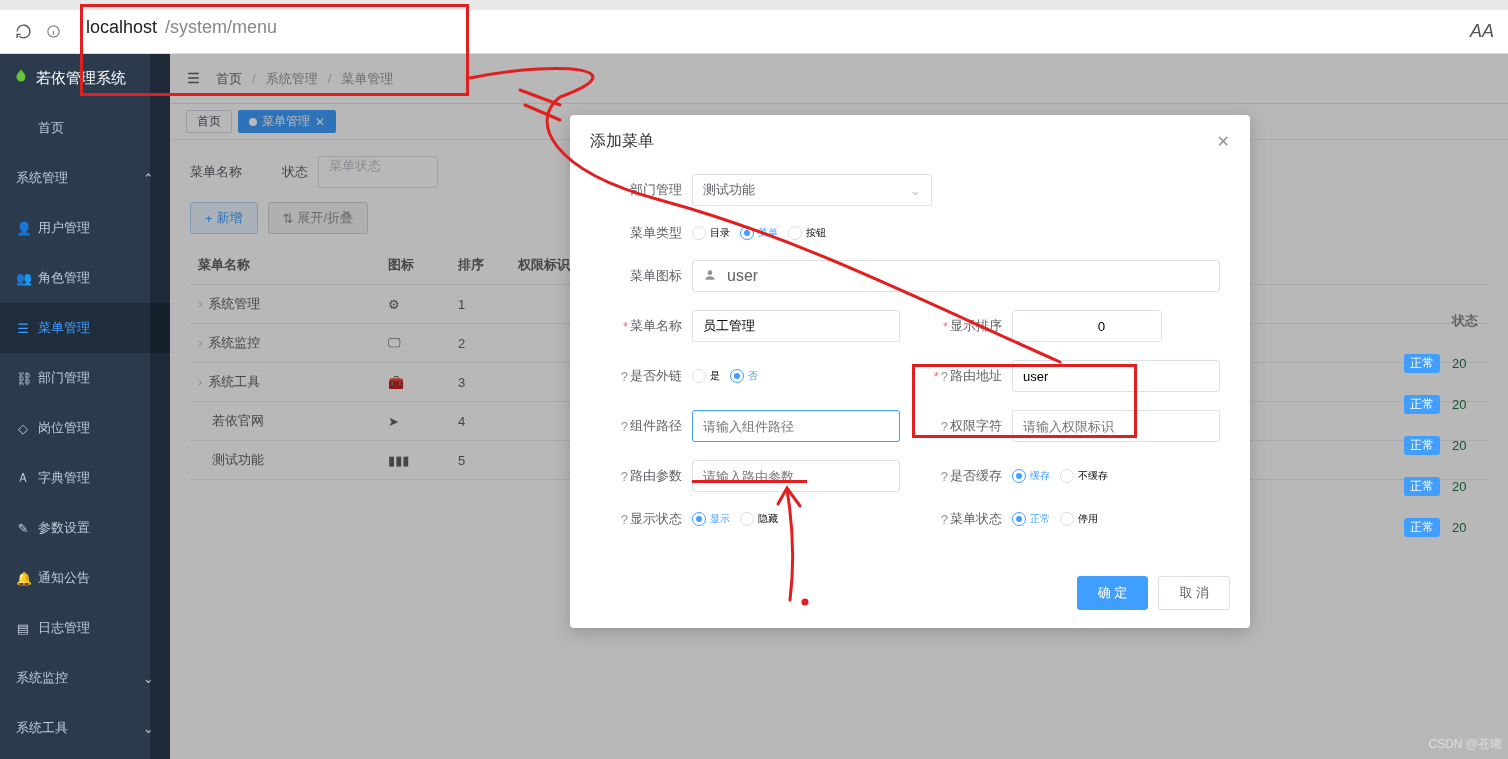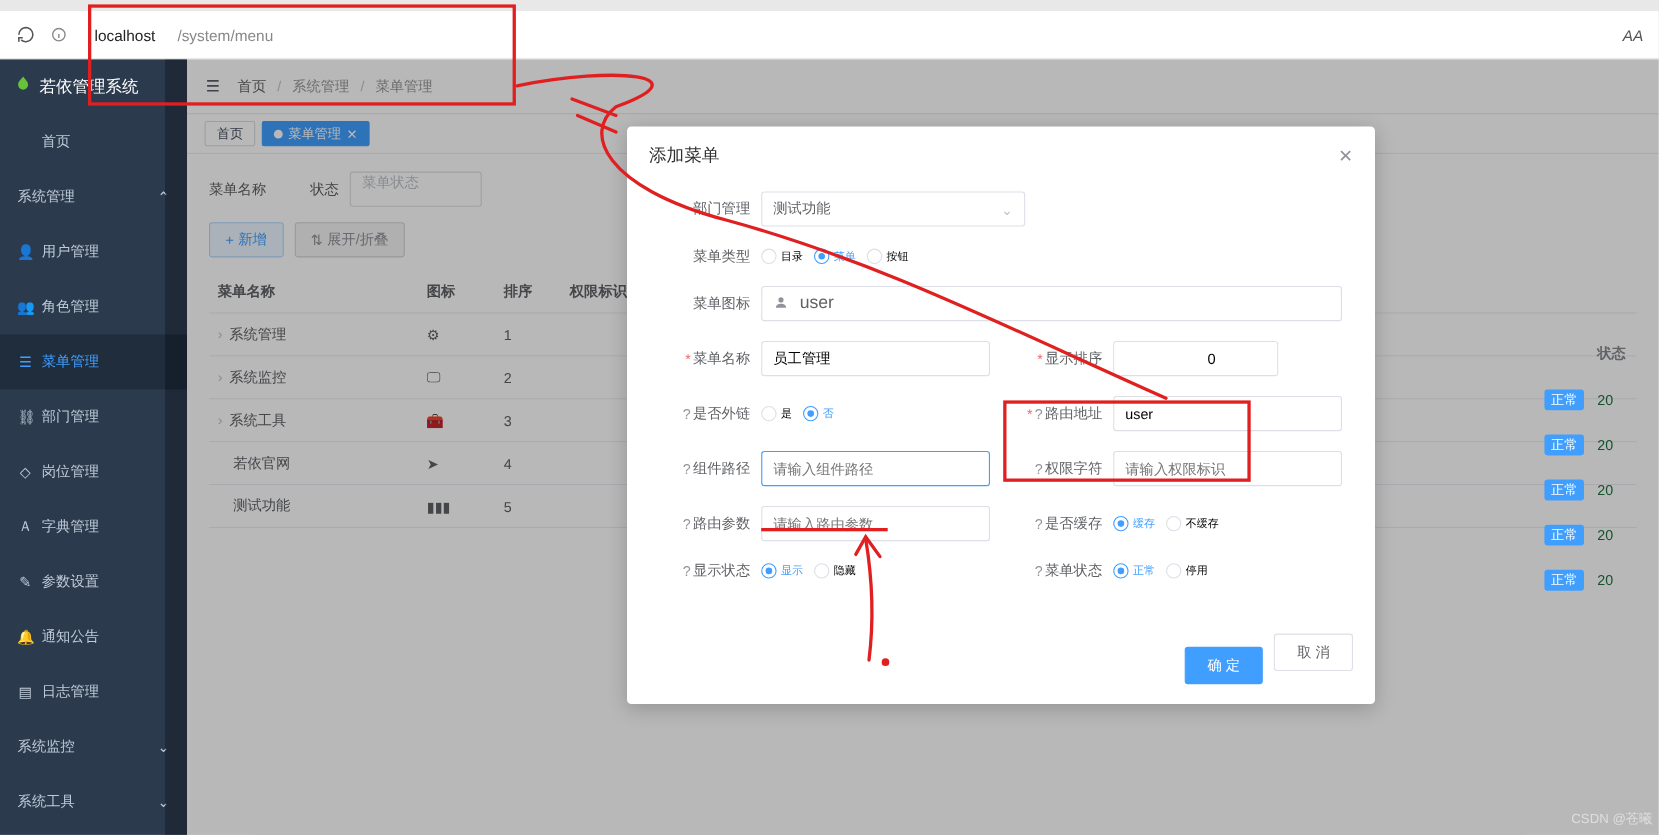--- a/index.html
+++ b/index.html
@@ -2,21 +2,21 @@
 <html><head>
 <meta charset="utf-8">
 <style>
 * { box-sizing: border-box; margin: 0; padding: 0; font-family: -apple-system, BlinkMacSystemFont, "Segoe UI", "PingFang SC", "Microsoft YaHei", sans-serif; }
 body { width: 1508px; height: 759px; overflow: hidden; background: #f0f2f5; position: relative; }
 
 
 .browser-top { height: 10px; background: #e8e8e8; display: flex; align-items: center; padding: 0 6px; }
 .browser-nav { height: 44px; background: #fff; border-bottom: 1px solid #ddd; display: flex; align-items: center; padding: 0 14px; gap: 12px; }
 .nav-icon { width: 18px; height: 18px; color: #555; display:flex; align-items:center; justify-content:center; }
-.url-bar { flex: 1; display: flex; align-items: center; height: 30px; border-radius: 15px; padding: 0 12px; color: #333; font-size: 14px; gap: 20px; }
+.url-bar { flex: 1; display: flex; height: 30px; border-radius: 15px; padding: 0 12px; color: #333; font-size: 18px; gap: 8px; }
 .url-origin { color: #222; }
 .url-path { color: #888; }
 
 
 .app { position: absolute; top: 54px; left:0; right:0; bottom:0; display:flex; }
 .sidebar { width: 170px; background: #2b3a4d; color:#bfcbd9; height:100%; }
 .sidebar .brand { padding: 14px 12px; color:#fff; font-size:15px; display:flex; align-items:center; gap:6px; }
 .sidebar .menu-item { height: 50px; display:flex; align-items:center; padding: 0 16px; font-size: 13px; color:#bfcbd9; cursor:pointer; gap:8px; }
 .sidebar .menu-item.active { color:#409eff; background:#1f2d3d;}
 .sidebar .menu-group { height:50px; display:flex; align-items:center; justify-content:space-between; padding:0 16px; font-size:13px; color:#bfcbd9; cursor:pointer; }
@@ -68,21 +68,21 @@
 .radio.checked { color:#409eff;}
 .radio.checked .rdot { border-color:#409eff;}
 .radio.checked .rdot::after { content:''; position:absolute; width:6px; height:6px; background:#409eff; border-radius:50%; top:3px; left:3px;}
 .numbox { display:flex; border:1px solid #dcdfe6; height:32px; border-radius:3px; overflow:hidden; width:150px;}
 .numbox input { flex:1; border:none; text-align:center;}
 .icon-input { display:flex; align-items:center; gap:8px; border:1px solid #dcdfe6; height:32px; padding:0 10px; border-radius:3px; flex:1; color:#606266;}
 .icon-input .ico { width:16px; height:16px; color:#909399;}
 
 .dlg-foot { padding:10px 20px 18px; display:flex; justify-content:flex-end; gap:10px;}
 .btn2 { height:34px; padding:0 20px; border-radius:3px; cursor:pointer; font-size:13px;}
-.btn2.primary { background:#409eff; color:#fff; border:1px solid #409eff;margin-top:12px;}
+.btn2.primary { background:#409eff; color:#fff; border:1px solid #409eff;}
 .btn2.default { background:#fff; border:1px solid #dcdfe6; color:#606266;}
 
 
 .wm { position:absolute; right:6px; bottom:6px; color:#dedede; font-size:12px;}
 
 
 .annot { position:absolute; pointer-events:none; }
 .box-red { border:3px solid #e02020; }
 .underline-red { height:3px; background:#e02020;}
 
@@ -109,21 +109,21 @@
   <span class="nav-icon" style="color:#888;">
     <svg viewBox="0 0 24 24" width="15" height="15" fill="none" stroke="currentColor" stroke-width="2">
         <circle cx="12" cy="12" r="9"></circle>
         <path d="M12 8h.01M11 12h1v4h1"></path>
       </svg>
   </span>
   <div class="url-bar">
     <span class="url-origin">localhost</span>
       <span class="url-path">/system/menu</span>
   </div>
-  <span style="color:#555;font-style:italic;font-size:14px;">AA</span>
+  <span style="color:#555;font-style:italic;font-size:18px;">AA</span>
 </div>
 
 <div class="app">
 
   <div class="sidebar">
     <div class="brand">
       <span>
         <svg width="18" height="18" viewBox="0 0 24 24" fill="#67c23a">
             <path d="M12 2c3 4 6 6 6 10a6 6 0 0 1-12 0c0-4 3-6 6-10z"></path>
           </svg>

